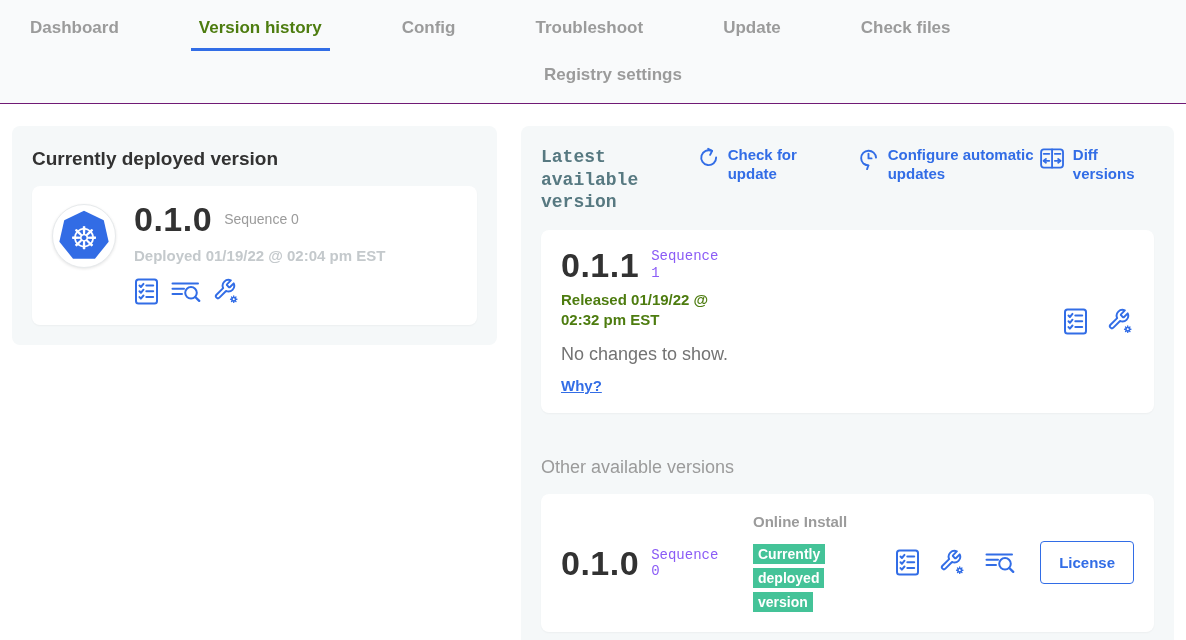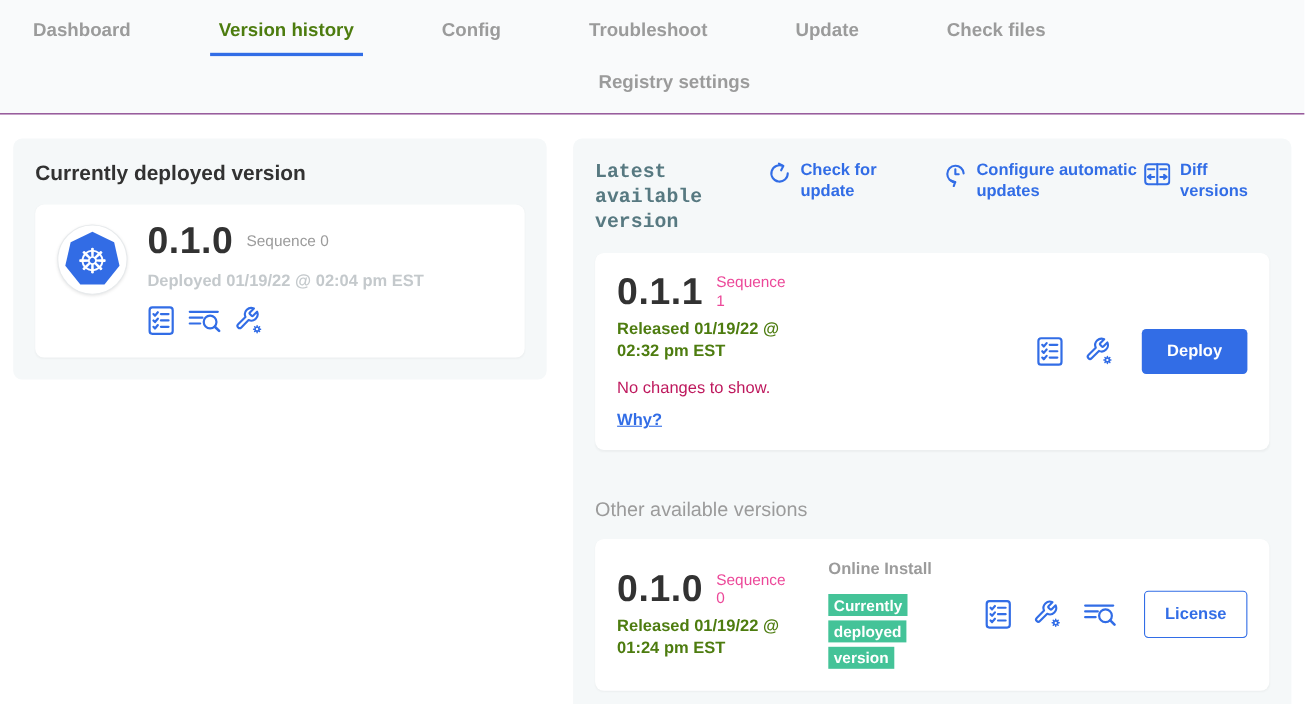--- a/index.html
+++ b/index.html
@@ -36,21 +36,21 @@
   .deployed-card { padding:16px 20px 20px; display:flex; align-items:flex-start; gap:18px; }
   .k8s-badge {
     flex:0 0 64px; width:64px; height:64px; margin-top:2px;
     border-radius:50%; background:#fff; border:1px solid #e7eaec;
     box-shadow:0 1px 3px rgba(0,0,0,.10);
     display:flex; align-items:center; justify-content:center;
   }
   .version-row { display:flex; align-items:center; gap:12px; }
   .version-number { font-size:34px; font-weight:700; line-height:1; letter-spacing:.5px; color:#323232; }
   .sequence-inline { font-size:14px; color:#9b9b9b; }
-  .sequence-wrap { width:66px; font-size:14px; color:#ec4899; line-height:1.15; }
+  .sequence-wrap { width:66px; font-size:14px; color:#8b5cf6; line-height:1.15;font-family:Liberation Mono, monospace; }
   .deployed-date { margin-top:11px; font-size:15px; font-weight:600; color:#c4c9cc; }
   .icon-row { margin-top:14px; display:flex; align-items:center; gap:12px; }
   .icon-btn { display:inline-flex; cursor:pointer; }
   .icon-btn svg { stroke:#326de6; fill:none; stroke-width:2; stroke-linecap:round; stroke-linejoin:round; }
 
   
   .panel-header { display:flex; align-items:flex-start; }
   .panel-title { margin:0; width:165px; font-size:18px; font-weight:700; color:#577981; line-height:1.25;font-family:Liberation Mono, monospace; }
   .panel-link {
     display:flex; gap:9px; align-items:flex-start; cursor:pointer;
@@ -59,21 +59,21 @@
   .panel-link svg { stroke:#326de6; fill:none; stroke-width:2; stroke-linecap:round; stroke-linejoin:round; margin-top:1px; }
   .link-check { margin-left:8px; }
   .link-check .lbl { width:84px; }
   .link-configure { margin-left:46px; }
   .link-configure .lbl { width:152px; }
   .link-diff { margin-left:auto; }
 
   .version-card { margin-top:16px; padding:18px 20px; display:flex; align-items:center; }
   .vc-left { flex:0 0 182px; }
   .released { margin-top:8px; font-size:15px; font-weight:600; color:#4d7c0f; line-height:1.35; }
-  .no-changes { margin-top:14px; font-size:15px; color:#be185d; }
+  .no-changes { margin-top:14px; font-size:18px; color:#737373; }
   .why-link { margin-top:12px; font-size:15px; font-weight:700; color:#326de6; cursor:pointer; display:inline-block;text-decoration:underline; }
   .vc-source { width:120px; margin-left:10px; font-size:15px; font-weight:600; color:#9b9b9b; line-height:1.3; }
   .badge-wrap { margin-top:10px; width:82px; }
   .deployed-badge {
     display:inline; background:#44c398; color:#fff;
     font-size:14px; font-weight:700; line-height:1.72; padding:2px 5px;
     -webkit-box-decoration-break:clone; box-decoration-break:clone;
   }
   .vc-actions { margin-left:auto; display:flex; align-items:center; gap:19px; }
   .btn-primary {
@@ -217,33 +217,31 @@
         </span>
         <span class="icon-btn">
           <svg width="27" height="27" viewBox="0 0 28 28">
             <path d="M14.7 6.3a1 1 0 0 0 0 1.4l1.6 1.6a1 1 0 0 0 1.4 0l3.77-3.77a6 6 0 0 1-7.94 7.94l-6.91 6.91a2.12 2.12 0 0 1-3-3l6.91-6.91a6 6 0 0 1 7.94-7.94l-3.76 3.76z"></path>
             <g stroke-width="1.4">
               <circle cx="21.5" cy="22" r="1.9"></circle>
               <path d="M23.3 22 L24.8 22 M22.8 23.3 L23.8 24.3 M21.5 23.8 L21.5 25.3 M20.2 23.3 L19.2 24.3 M19.7 22 L18.2 22 M20.2 20.7 L19.2 19.7 M21.5 20.2 L21.5 18.7 M22.8 20.7 L23.8 19.7"></path>
             </g>
           </svg>
         </span>
-        <button class="btn-primary">Deploy</button>
       </div>
     </div>
 
     <h3 class="other-title">Other available versions</h3>
 
     <div class="white-card version-card">
       <div class="vc-left">
         <div class="version-row">
           <span class="version-number">0.1.0</span>
           <span class="sequence-wrap">Sequence 0</span>
         </div>
-        <div class="released">Released 01/19/22 @ 01:24 pm EST</div>
       </div>
       <div class="vc-source">
         <div>Online Install</div>
         <div class="badge-wrap">
           <span class="deployed-badge">Currently deployed version</span>
         </div>
       </div>
       <div class="vc-actions">
         <span class="icon-btn">
           <svg width="25" height="27" viewBox="0 0 24 27">

